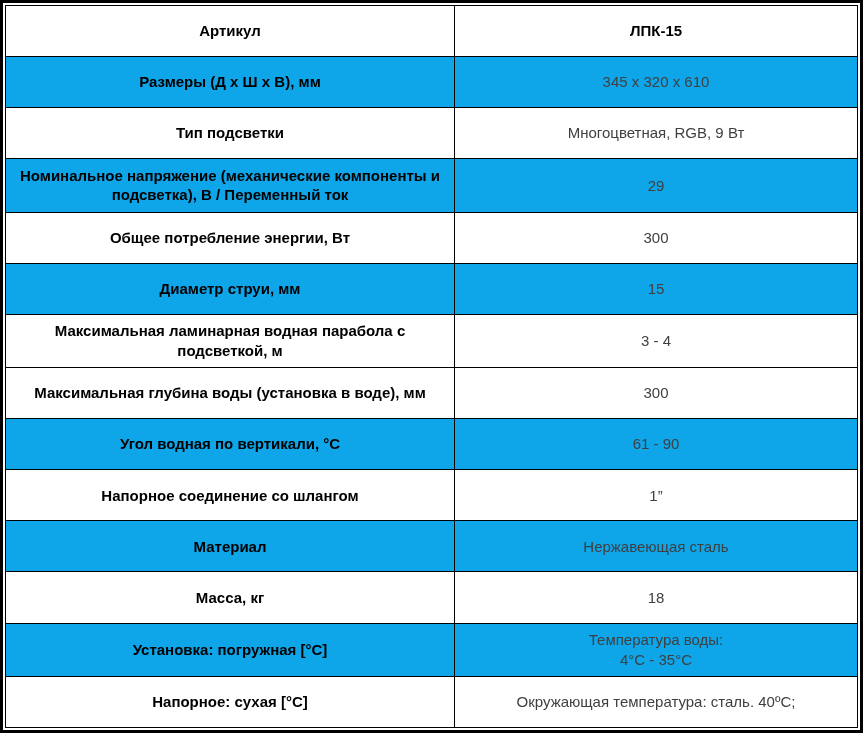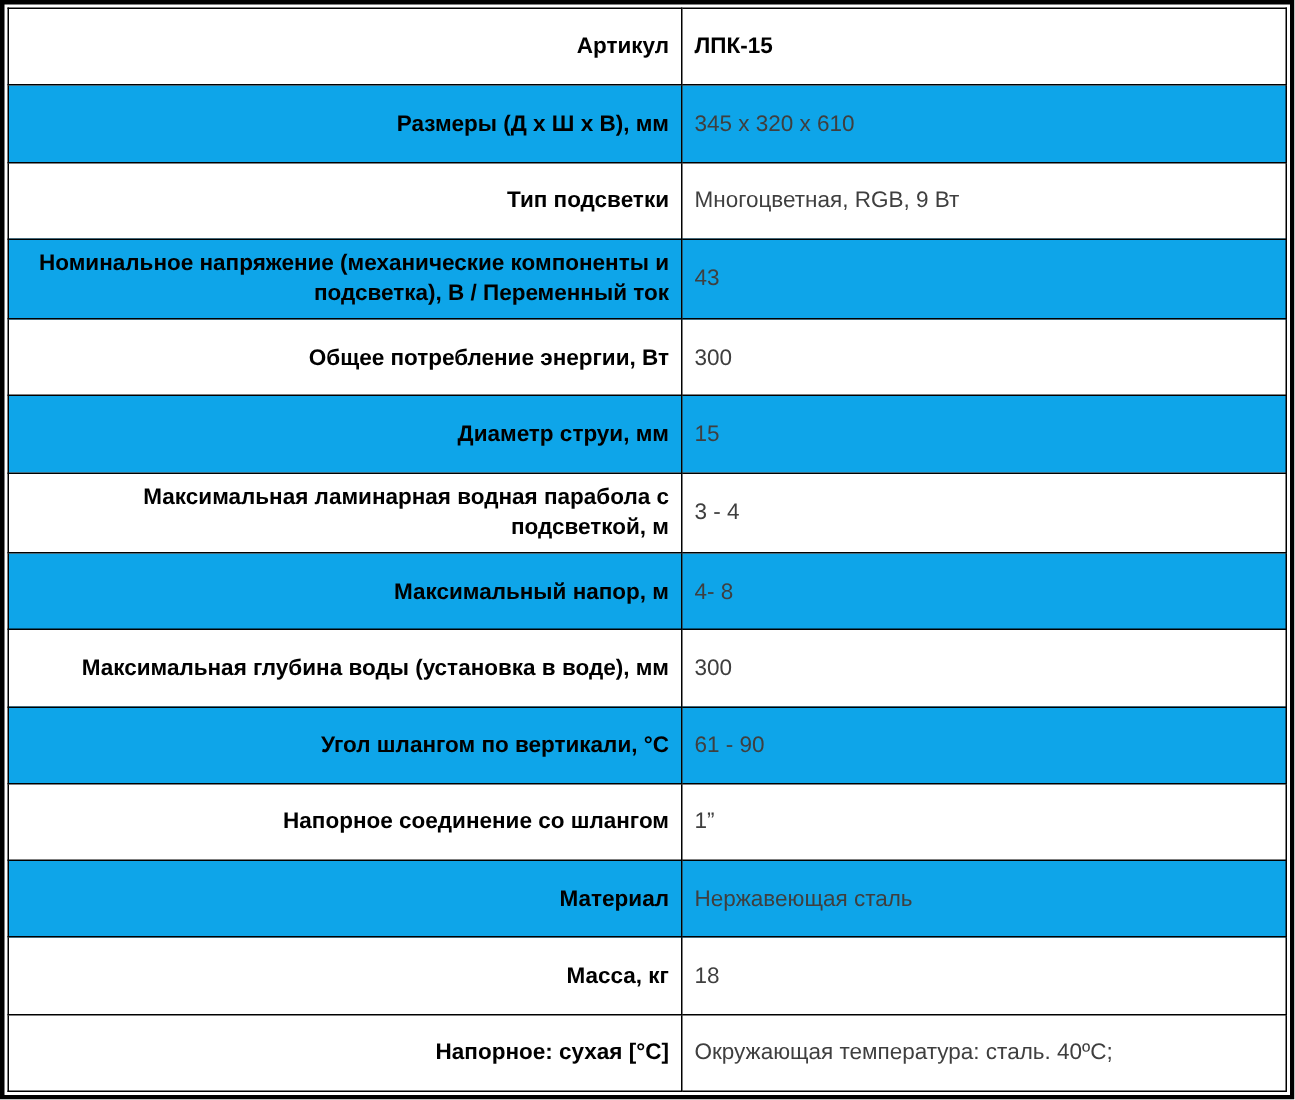--- a/index.html
+++ b/index.html
@@ -26,25 +26,26 @@
     border: 1px solid #000000;
     height: 46px;
     padding: 4px 8px;
     box-sizing: border-box;
     vertical-align: middle;
     font-size: 15px;
     line-height: 1.3;
   }
   td.label-cell {
     width: 52.7%;
-    text-align: right;
+    text-align: center;
     font-weight: bold;
     color: #000000;
   }
   td.value-cell {
+    text-align: center;
     color: #3f3f3f;
     white-space: pre-line;
   }
   td.value-cell.value-bold {
     font-weight: bold;
     color: #000000;
   }
   tr.row-alt td {
     background: #0ea5e9;
   }
@@ -62,57 +63,58 @@
         <tr class="row-alt">
           <td class="label-cell">Размеры (Д х Ш х В), мм</td>
           <td class="value-cell">345 х 320 х 610</td>
         </tr>
         <tr>
           <td class="label-cell">Тип подсветки</td>
           <td class="value-cell">Многоцветная, RGB, 9 Вт</td>
         </tr>
         <tr class="row-alt">
           <td class="label-cell">Номинальное напряжение (механические компоненты и подсветка), В / Переменный ток</td>
-          <td class="value-cell">43</td>
+          <td class="value-cell">29</td>
         </tr>
         <tr>
           <td class="label-cell">Общее потребление энергии, Вт</td>
           <td class="value-cell">300</td>
         </tr>
         <tr class="row-alt">
           <td class="label-cell">Диаметр струи, мм</td>
           <td class="value-cell">15</td>
         </tr>
         <tr>
           <td class="label-cell">Максимальная ламинарная водная парабола с подсветкой, м</td>
           <td class="value-cell">3 - 4</td>
         </tr>
-        <tr class="row-alt">
-          <td class="label-cell">Максимальный напор, м</td>
-          <td class="value-cell">4- 8</td>
-        </tr>
         <tr>
           <td class="label-cell">Максимальная глубина воды (установка в воде), мм</td>
           <td class="value-cell">300</td>
         </tr>
         <tr class="row-alt">
-          <td class="label-cell">Угол шлангом по вертикали, °С</td>
+          <td class="label-cell">Угол водная по вертикали, °С</td>
           <td class="value-cell">61 - 90</td>
         </tr>
         <tr>
           <td class="label-cell">Напорное соединение со шлангом</td>
           <td class="value-cell">1”</td>
         </tr>
         <tr class="row-alt">
           <td class="label-cell">Материал</td>
           <td class="value-cell">Нержавеющая сталь</td>
         </tr>
         <tr>
           <td class="label-cell">Масса, кг</td>
           <td class="value-cell">18</td>
         </tr>
+        <tr class="row-alt">
+          <td class="label-cell">Установка: погружная [°С]</td>
+          <td class="value-cell">Температура воды:
+4°С - 35°С</td>
+        </tr>
         <tr>
           <td class="label-cell">Напорное: сухая [°С]</td>
           <td class="value-cell">Окружающая температура: сталь. 40ºС;</td>
         </tr>
       </tbody>
   </table>
 </div>
 
 </body></html>

